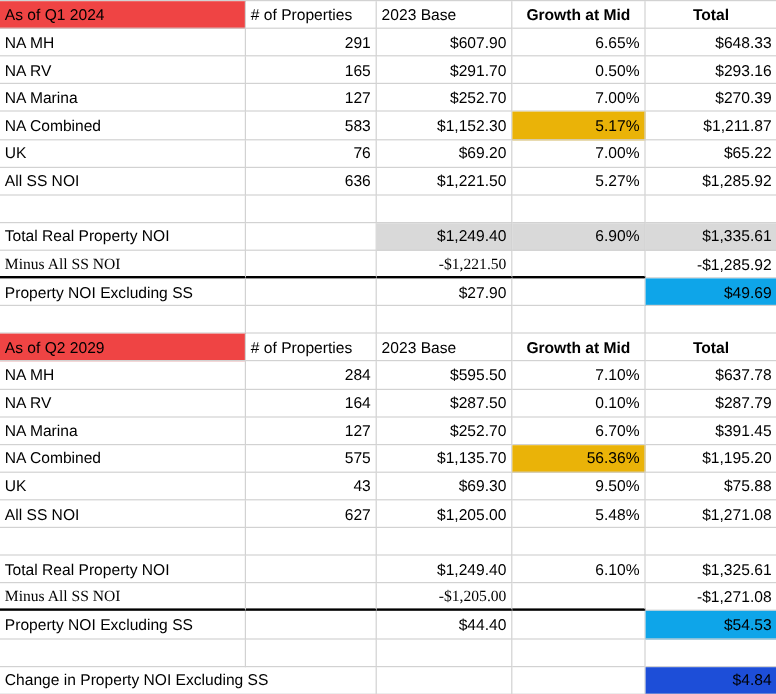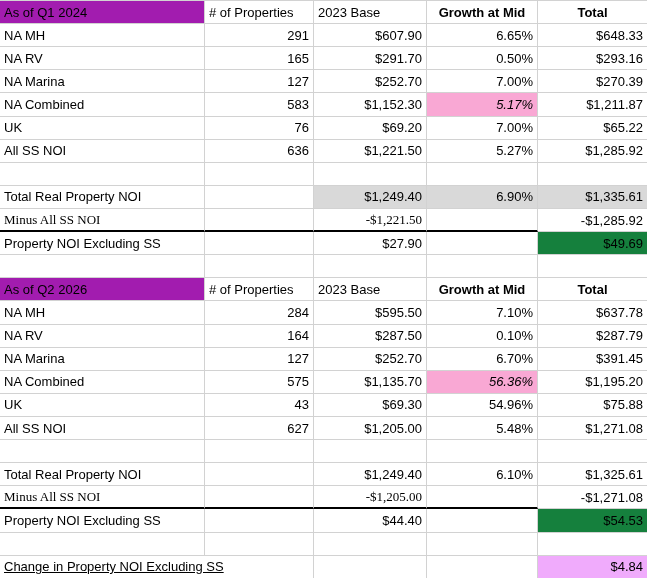--- a/index.html
+++ b/index.html
@@ -17,27 +17,27 @@
     box-sizing:border-box;
     border-right:1px solid #d2d2d2;
     border-bottom:1px solid #d2d2d2;
     padding:0 4px;
     display:flex; align-items:center;
     white-space:nowrap; overflow:hidden;
   }
   .last { border-right:none; }
   .num { justify-content:flex-end; }
   .ctr { justify-content:center;font-weight:bold; }
-  .cyan { background:#a21caf;text-align:center; }
+  .cyan { background:#ef4444;text-align:center; }
   .gray { background:#d9d9d9; }
-  .blue { background:#f9a8d4;font-style:italic; }
-  .green { background:#15803d; }
-  .cream { background:#f0abfc; }
+  .blue { background:#eab308; }
+  .green { background:#0ea5e9; }
+  .cream { background:#1d4ed8; }
   .bbk { border-bottom:2px solid #000;font-family:Liberation Serif, serif; }
-  .span2 { grid-column:1 / 3; overflow:visible;text-decoration:underline; }
+  .span2 { grid-column:1 / 3; overflow:visible; }
 </style>
 </head>
 <body>
 
 <div class="sheet">
 
   <div class="c cyan">As of Q1 2024</div>
   <div class="c"># of Properties</div>
   <div class="c">2023 Base</div>
   <div class="c ctr">Growth at Mid</div>
@@ -102,21 +102,21 @@
   <div class="c num">$27.90</div>
   <div class="c"></div>
   <div class="c num green last">$49.69</div>
 
   <div class="c"></div>
   <div class="c"></div>
   <div class="c"></div>
   <div class="c"></div>
   <div class="c last"></div>
 
-  <div class="c cyan">As of Q2 2026</div>
+  <div class="c cyan">As of Q2 2029</div>
   <div class="c"># of Properties</div>
   <div class="c">2023 Base</div>
   <div class="c ctr">Growth at Mid</div>
   <div class="c ctr last">Total</div>
 
   <div class="c">NA MH</div>
   <div class="c num">284</div>
   <div class="c num">$595.50</div>
   <div class="c num">7.10%</div>
   <div class="c num last">$637.78</div>
@@ -135,21 +135,21 @@
 
   <div class="c">NA Combined</div>
   <div class="c num">575</div>
   <div class="c num">$1,135.70</div>
   <div class="c num blue">56.36%</div>
   <div class="c num last">$1,195.20</div>
 
   <div class="c">UK</div>
   <div class="c num">43</div>
   <div class="c num">$69.30</div>
-  <div class="c num">54.96%</div>
+  <div class="c num">9.50%</div>
   <div class="c num last">$75.88</div>
 
   <div class="c">All SS NOI</div>
   <div class="c num">627</div>
   <div class="c num">$1,205.00</div>
   <div class="c num">5.48%</div>
   <div class="c num last">$1,271.08</div>
 
   <div class="c"></div>
   <div class="c"></div>

